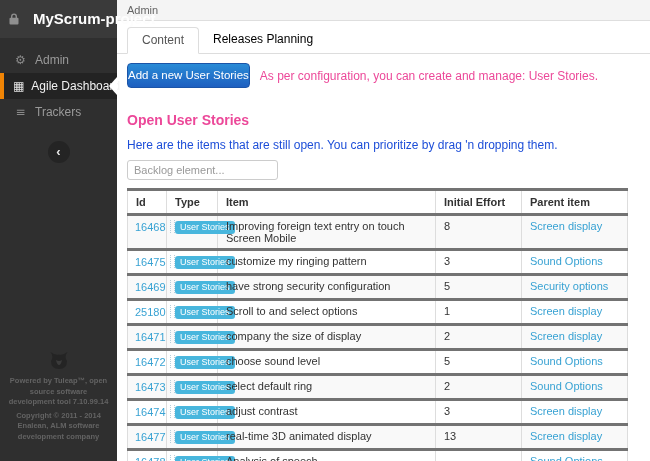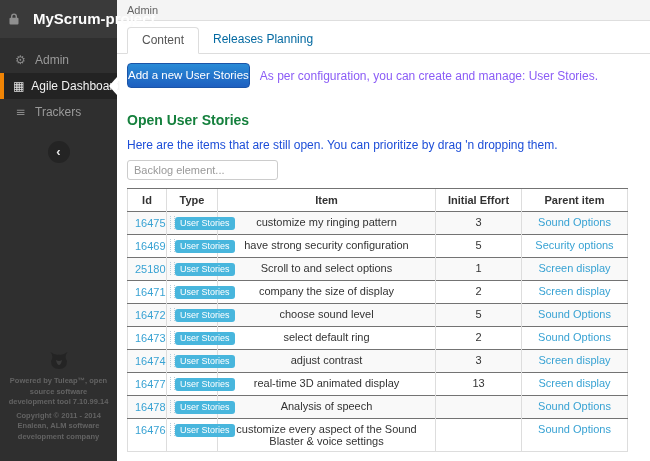--- a/index.html
+++ b/index.html
@@ -38,43 +38,43 @@
   
   .main { flex:1; display:flex; flex-direction:column; background:#fff;
     overflow:hidden; }
   .topbar { height:21px; background:#f4f4f4; border-bottom:1px solid #dedede;
     font-size:11px; color:#666; line-height:20px; padding-left:10px; }
   .tabs { margin-top:6px; border-bottom:1px solid #ddd; display:flex;
     padding-left:10px; }
   .tab { padding:5px 14px 6px; font-size:12px; margin-bottom:-1px; cursor:pointer; }
   .tab.active { background:#fff; border:1px solid #ddd; border-bottom:1px solid #fff;
     border-radius:4px 4px 0 0; color:#555; }
-  .tab.inactive { color:#0369a1; }
+  .tab.inactive { color:#000000; }
   .content { padding:0 10px; }
   .action-row { margin-top:9px; display:flex; align-items:center; gap:10px; }
   .btn-primary { background:linear-gradient(#2a8bd6,#1d5fc0);
     border:1px solid #1b54a8; color:#fff; font-size:11.5px; padding:5px 0 6px;
     border-radius:4px; cursor:pointer;
     font-family:"Liberation Sans","DejaVu Sans",sans-serif; }
-  .helper { color:#8b5cf6; font-size:12px; }
-  .section-title { font-size:14px; font-weight:bold; color:#15803d;
+  .helper { color:#ec4899; font-size:12px; }
+  .section-title { font-size:14px; font-weight:bold; color:#ec4899;
     margin:24px 0 0; }
   .desc { font-size:12px; color:#1d4ed8; margin-top:10px; }
   .filter-input { margin-top:8px; width:151px; height:20px; padding:3px 6px;
     border:1px solid #ccc; border-radius:3px; font-size:11px; color:#555;
     font-family:"Liberation Sans","DejaVu Sans",sans-serif; }
   .filter-input::placeholder { color:#999; }
 
   
   table { margin-top:8px; width:500px; border-collapse:collapse;
     table-layout:fixed; font-size:11px; border:1px solid #ddd; }
   col.w-id{width:39px} col.w-type{width:51px} col.w-item{width:218px}
   col.w-effort{width:86px} col.w-parent{width:106px}
-  th, td { border-left:1px solid #ddd; border-top:1px solid #737373;
-    padding:4px 8px; text-align:center; vertical-align:top; }
+  th, td { border-left:1px solid #ddd; border-top:3px solid #737373;
+    padding:4px 8px; text-align:left; vertical-align:top; }
   th:first-child, td:first-child { border-left:none; }
   th { font-weight:bold; color:#333; padding:5px 8px; white-space:nowrap; }
   tbody tr:nth-child(odd) { background:#f9f9f9; }
   td.c-id { padding:4px 2px 4px 7px; white-space:nowrap; }
   .id-link, .parent-link { color:#38a2d3; text-decoration:none; cursor:pointer; }
   .grip { display:inline-block; width:5px; height:13px; margin-left:4px;
     vertical-align:-2px; border-left:1px dotted #b8cdd9;
     border-right:1px dotted #b8cdd9; cursor:grab; }
   .badge { display:inline-block; background:#48b6dd; color:#fff;
     border-radius:3px; padding:1px 5px 2px; font-size:9px; white-space:nowrap; }
@@ -157,20 +157,29 @@
             <th>Id</th>
             <th>Type</th>
             <th>Item</th>
             <th>Initial Effort</th>
             <th>Parent item</th>
           </tr>
         </thead>
         <tbody>
             <tr>
     <td class="c-id">
+      <a class="id-link" href="#">16468</a><span class="grip"></span>
+    </td>
+    <td class="c-type"><span class="badge">User Stories</span></td>
+    <td class="c-item">Improving foreign text entry on touch Screen Mobile</td>
+    <td class="c-effort">8</td>
+    <td class="c-parent"><a class="parent-link" href="#">Screen display</a></td>
+  </tr>
+            <tr>
+    <td class="c-id">
       <a class="id-link" href="#">16475</a><span class="grip"></span>
     </td>
     <td class="c-type"><span class="badge">User Stories</span></td>
     <td class="c-item">customize my ringing pattern</td>
     <td class="c-effort">3</td>
     <td class="c-parent"><a class="parent-link" href="#">Sound Options</a></td>
   </tr>
             <tr>
     <td class="c-id">
       <a class="id-link" href="#">16469</a><span class="grip"></span>

